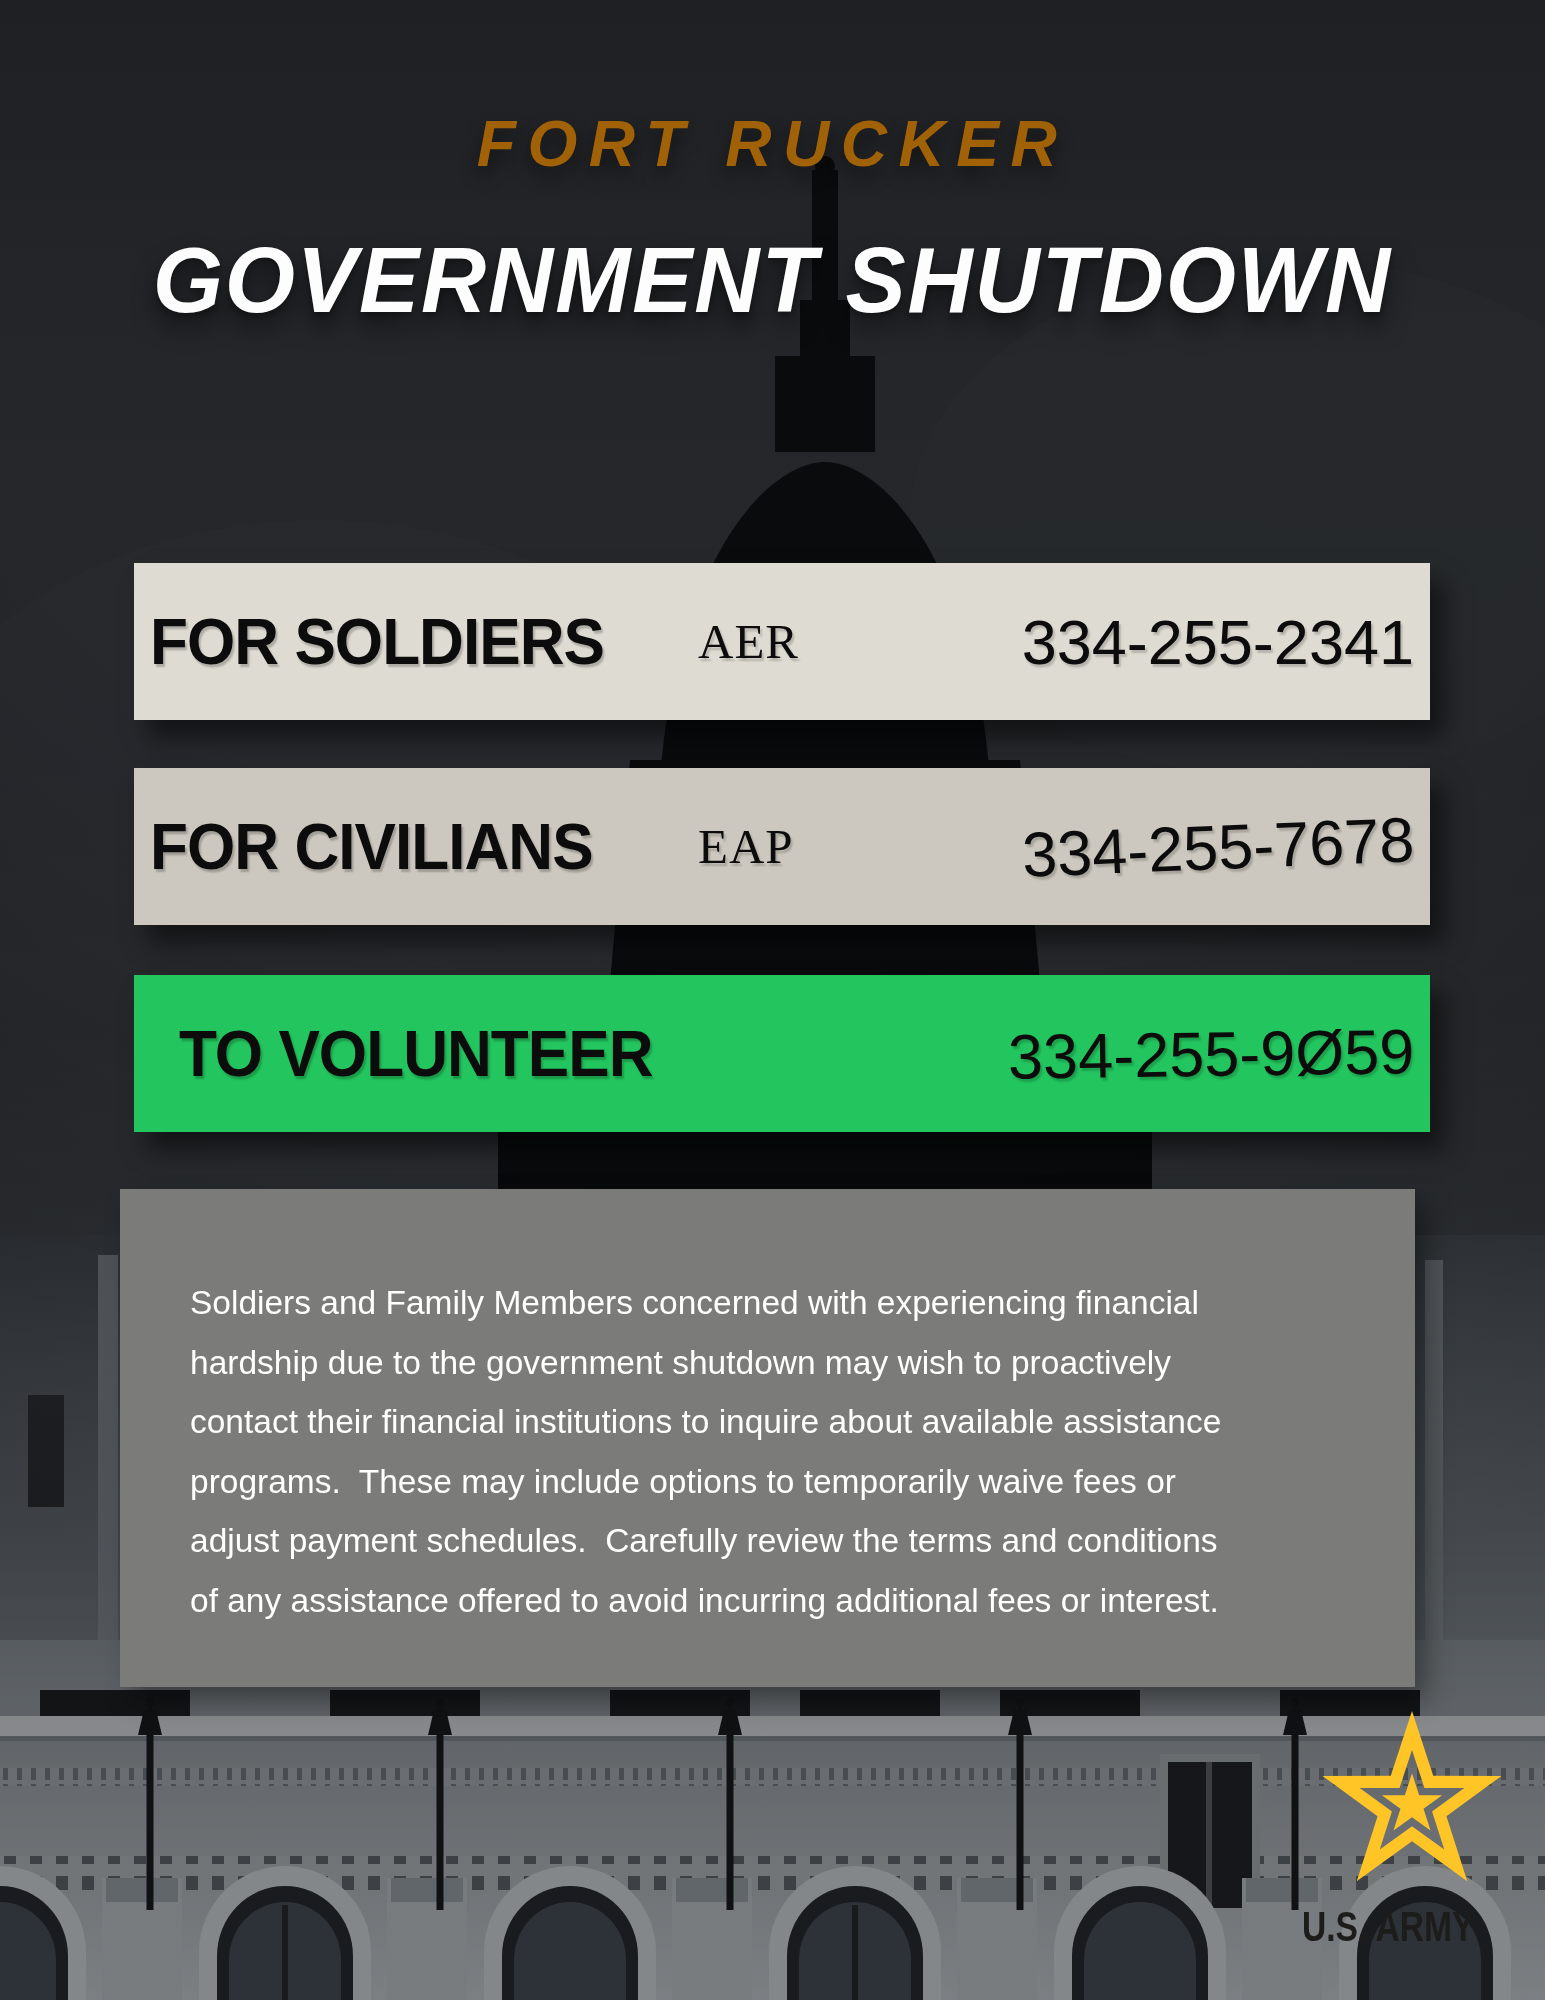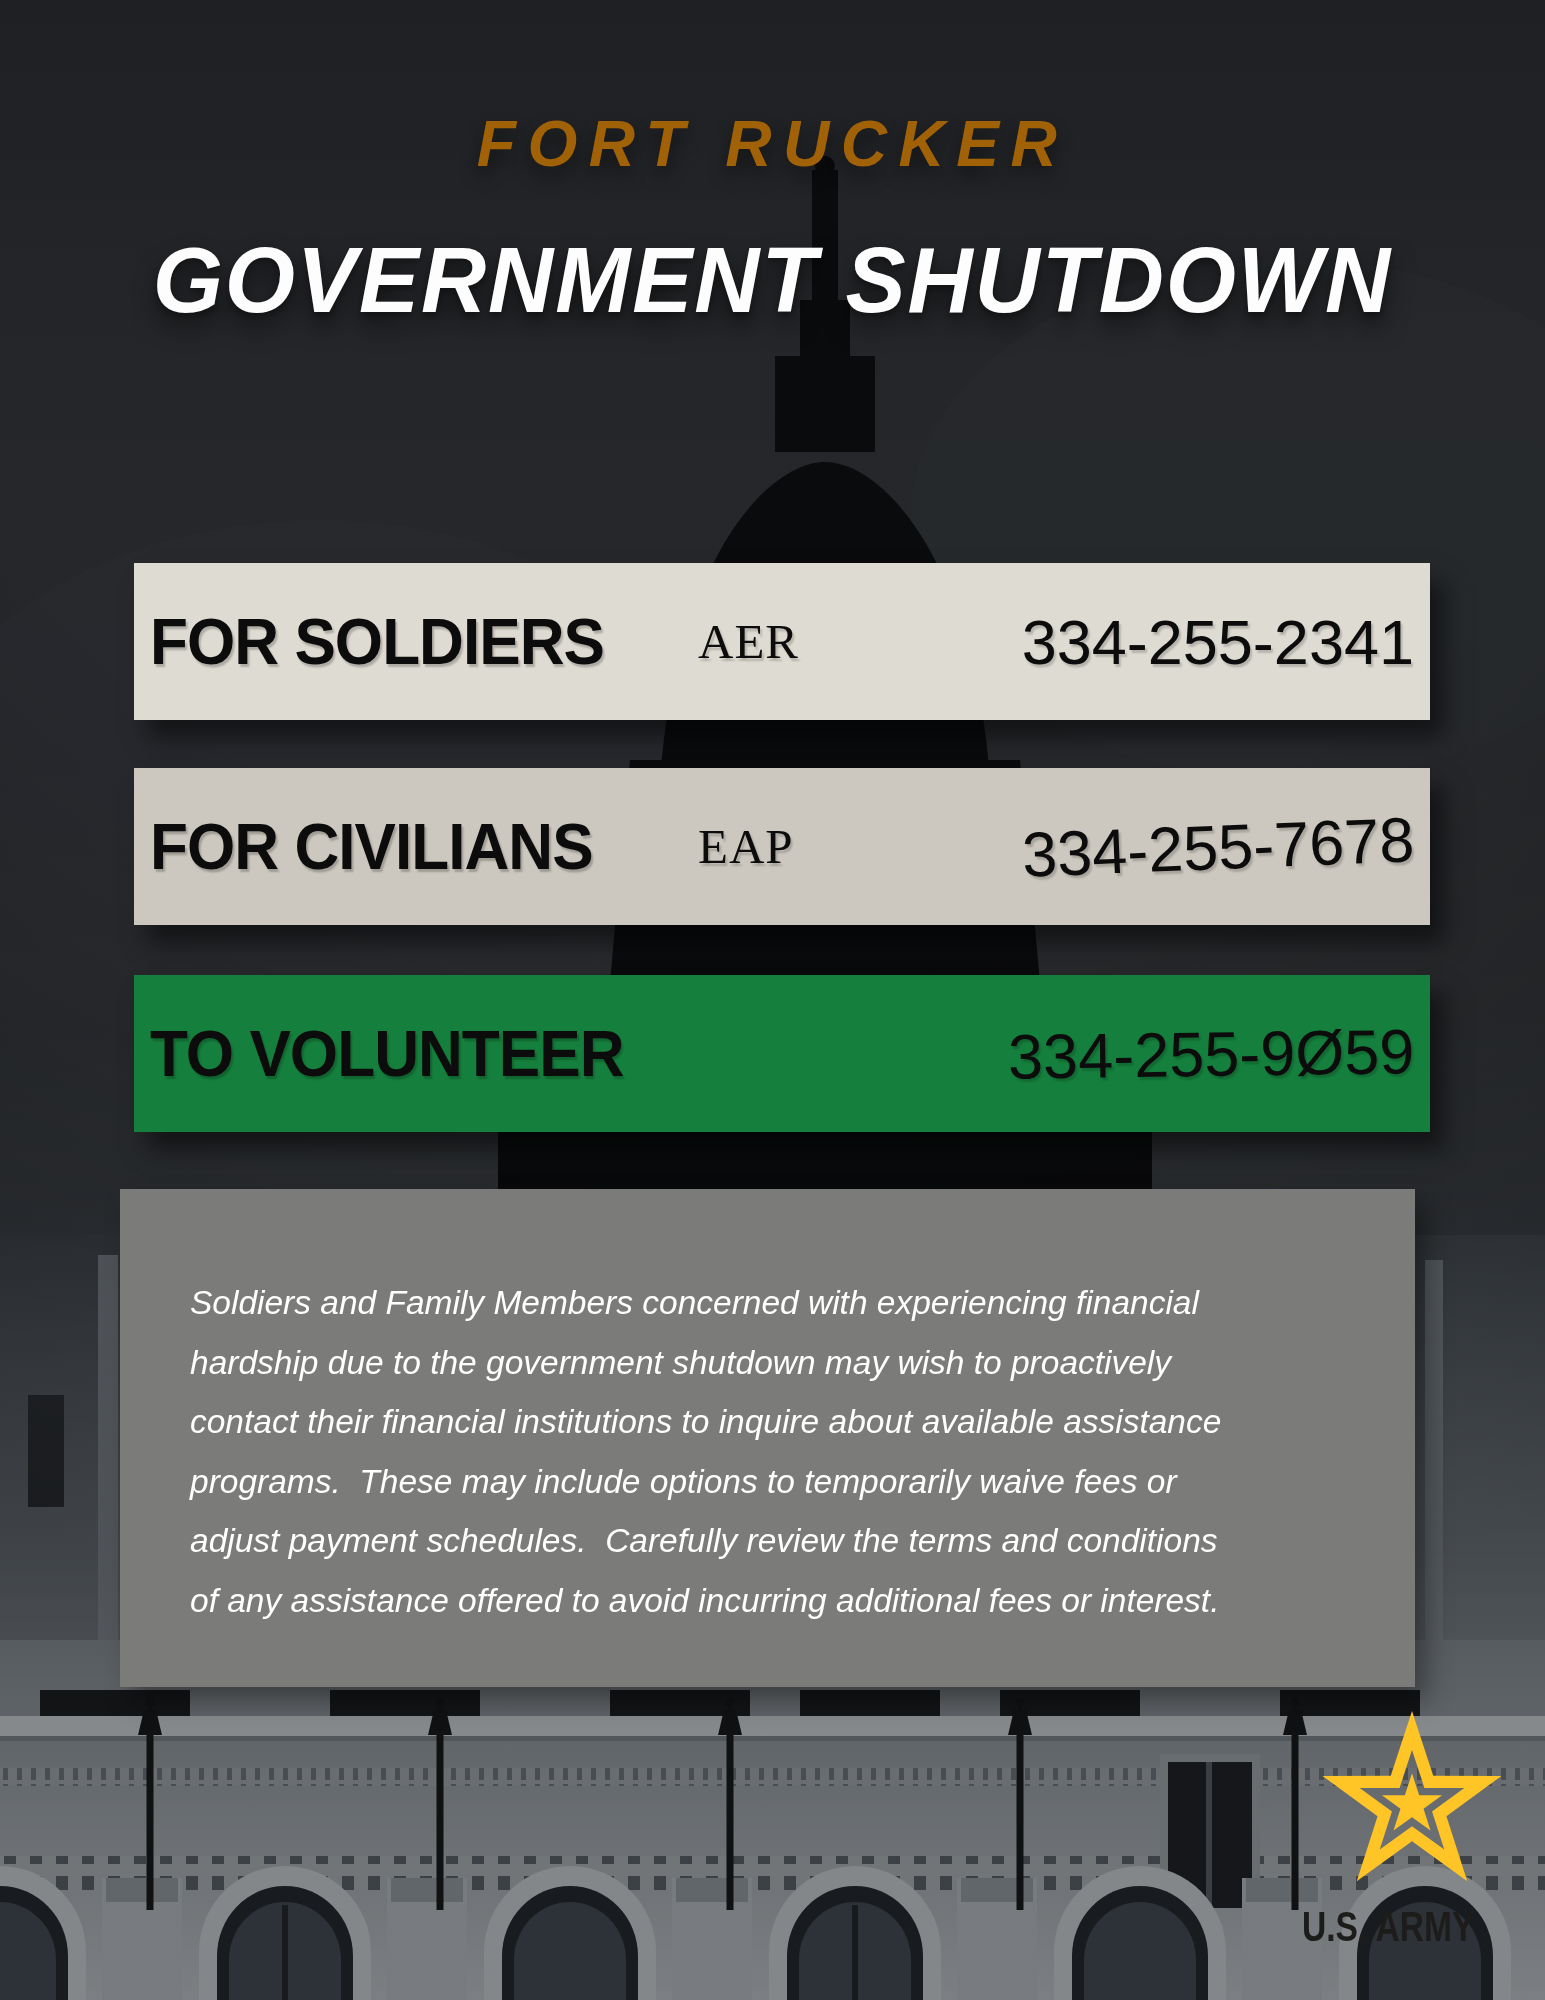--- a/index.html
+++ b/index.html
@@ -36,36 +36,35 @@
   .t2 .squeeze{font-size:185px;letter-spacing:0;transform:scaleX(.99);}
   
   .bar{
     position:absolute;left:134px;width:1296px;height:157px;z-index:4;
     display:flex;align-items:center;padding:0 16px;box-sizing:border-box;
     box-shadow:14px 18px 22px rgba(0,0,0,.5);
     color:#0c0c0c;
   }
   .bar-1{top:563px;background:#DEDBD2;}
   .bar-2{top:768px;background:#CCC8BF;}
-  .bar-3{top:975px;background:#15803d;}
+  .bar-3{top:975px;background:#22c55e;text-align:center;}
   .aud{
     flex:none;width:548px;font-size:64px;font-weight:700;letter-spacing:-1px;
     transform:scaleX(.97);transform-origin:left center;white-space:nowrap;
     text-shadow:2px 3px 2px rgba(0,0,0,.22);
   }
   .prog{flex:none;font-size:49px;letter-spacing:1px;text-shadow:2px 3px 2px rgba(0,0,0,.18);font-family:Liberation Serif, serif;}
   .phone{margin-left:auto;font-size:63px;letter-spacing:0;white-space:nowrap;text-shadow:2px 3px 2px rgba(0,0,0,.18);}
   .bar-2 .phone{transform:rotate(-2.3deg);}
   .bar-3 .phone{transform:rotate(-0.8deg);}
   
   .panel{
     position:absolute;left:120px;top:1189px;width:1295px;height:498px;z-index:4;
     background:#7B7B79;box-shadow:12px 14px 24px rgba(0,0,0,.35);
     box-sizing:border-box;
-    font-style:italic;
   }
   .advisory{
     margin:84px 60px 0 70px;color:#ffffff;font-size:34px;line-height:59.5px;
     white-space:pre-wrap;transform:scaleX(.985);transform-origin:left top;
   }
   
   .army-star{position:absolute;left:1315px;top:1708px;width:194px;height:194px;z-index:5;}
   .wordmark{
     position:absolute;left:1302px;top:1906px;z-index:5;
     font-size:42px;font-weight:700;color:#1c1c1a;line-height:1;white-space:nowrap;

